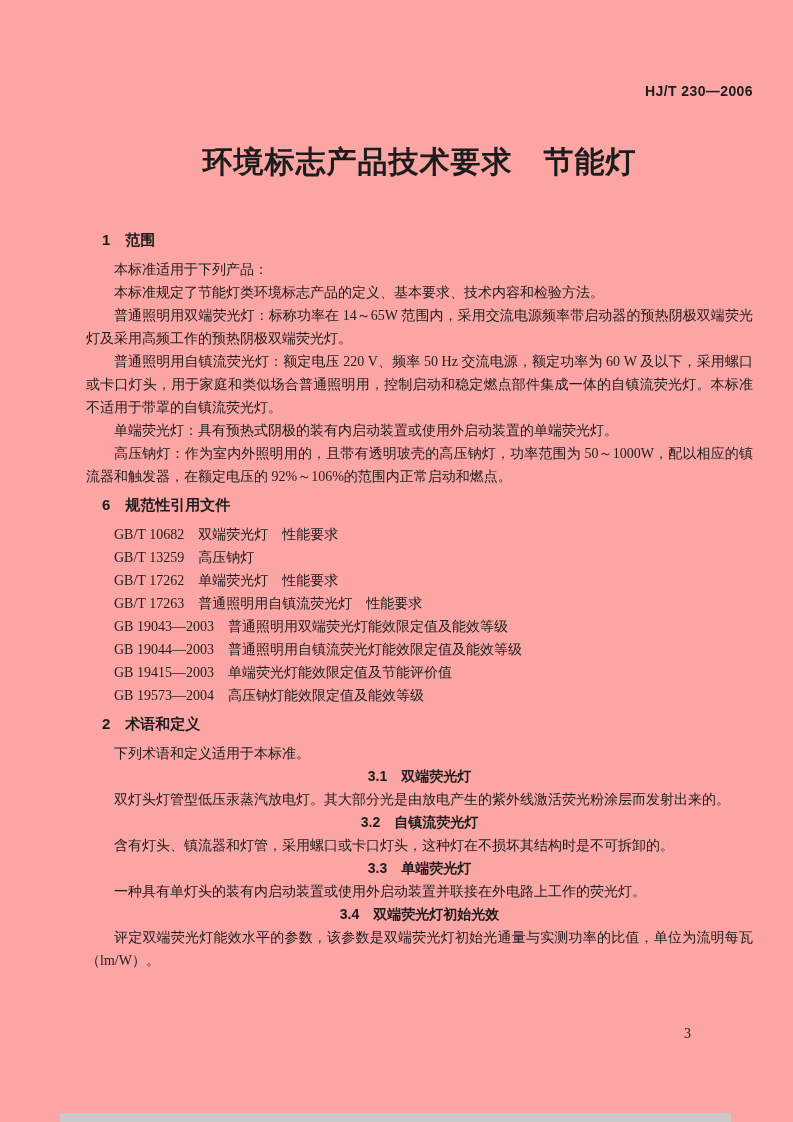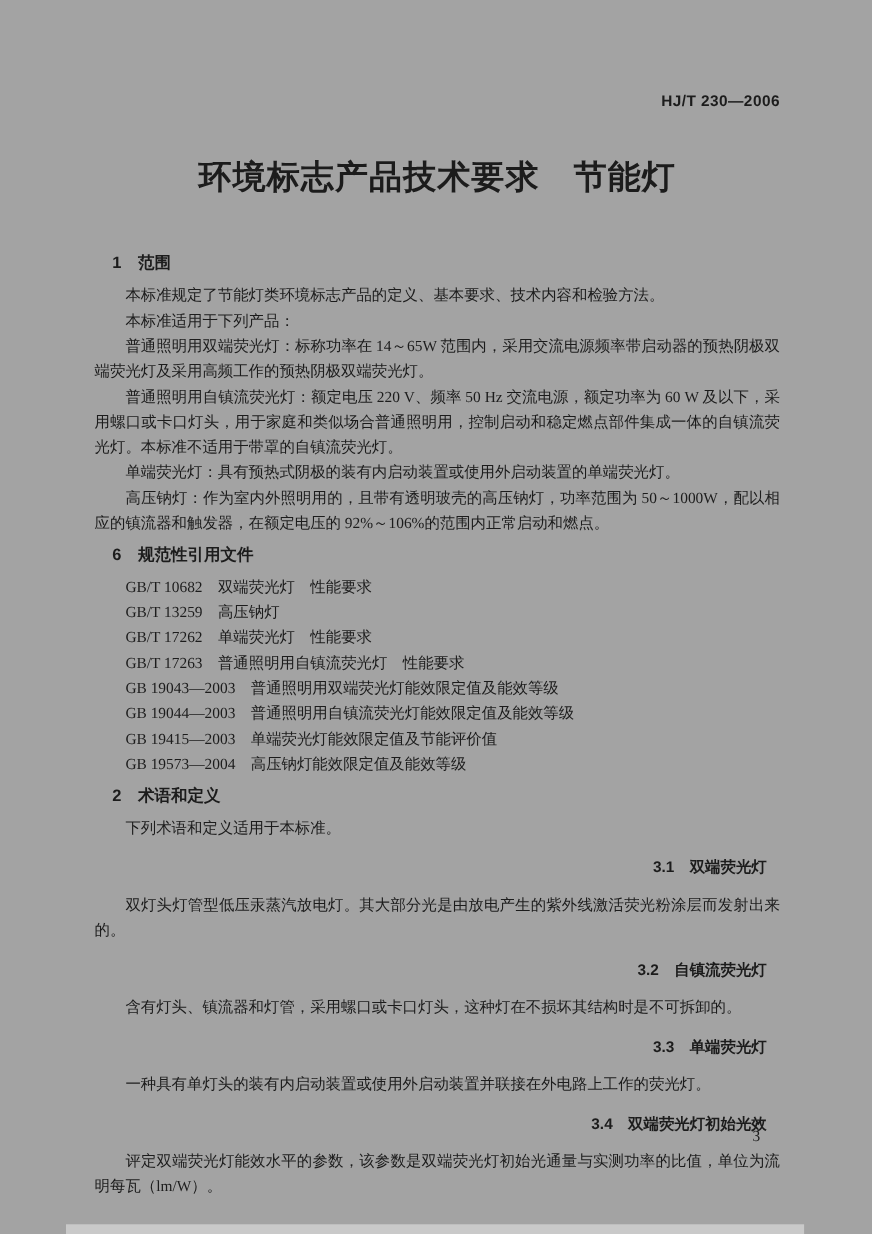--- a/index.html
+++ b/index.html
@@ -3,26 +3,26 @@
 <meta charset="utf-8">
 <style>
   html, body { margin: 0; padding: 0; }
   body { background: #ffffff; }
 
   .page {
     position: relative;
     width: 793px;
     height: 1122px;
     margin: 0 auto;
-    background: #a3a3a3;
+    background: #fca5a5;
     color: #1c1c1c;
     font-family: "Liberation Serif", "DejaVu Serif", serif;
     overflow: hidden;
     box-sizing: border-box;
-    padding: 83px 84px 0 86px;
+    padding: 83px 40px 0 86px;
   }
 
   .doc-header {
     text-align: right;
     font-family: "Liberation Sans", "DejaVu Sans", sans-serif;
     font-weight: bold;
     font-size: 14px;
     line-height: 16px;
     letter-spacing: 0.4px;
   }
@@ -52,22 +52,22 @@
     margin: 6px 0 8px 16px;
     text-align: left;
   }
   .sec-h.first { margin-top: 0; }
 
   .sub-h {
     font-family: "Liberation Sans", "DejaVu Sans", sans-serif;
     font-weight: bold;
     font-size: 14px;
     line-height: 23px;
-    margin: 12px;
-    text-align: right;
+    margin: 0;
+    text-align: center;
   }
 
   .para {
     margin: 0;
     text-indent: 2em;
   }
 
   .ref {
     margin: 0 0 0 2em;
     text-indent: 0;
@@ -97,22 +97,22 @@
 
   <div class="doc-header">
     <span>HJ/T 230—2006</span>
   </div>
 
   <h1 class="doc-title">环境标志产品技术要求　节能灯</h1>
 
   <div class="body-content">
 
     <h2 class="sec-h first">1　范围</h2>
+    <p class="para">本标准适用于下列产品：</p>
     <p class="para">本标准规定了节能灯类环境标志产品的定义、基本要求、技术内容和检验方法。</p>
-    <p class="para">本标准适用于下列产品：</p>
     <p class="para">普通照明用双端荧光灯：标称功率在 14～65W 范围内，采用交流电源频率带启动器的预热阴极双端荧光灯及采用高频工作的预热阴极双端荧光灯。</p>
     <p class="para">普通照明用自镇流荧光灯：额定电压 220 V、频率 50 Hz 交流电源，额定功率为 60 W 及以下，采用螺口或卡口灯头，用于家庭和类似场合普通照明用，控制启动和稳定燃点部件集成一体的自镇流荧光灯。本标准不适用于带罩的自镇流荧光灯。</p>
     <p class="para">单端荧光灯：具有预热式阴极的装有内启动装置或使用外启动装置的单端荧光灯。</p>
     <p class="para">高压钠灯：作为室内外照明用的，且带有透明玻壳的高压钠灯，功率范围为 50～1000W，配以相应的镇流器和触发器，在额定电压的 92%～106%的范围内正常启动和燃点。</p>
 
     <h2 class="sec-h">6　规范性引用文件</h2>
     <p class="ref">GB/T 10682　双端荧光灯　性能要求</p>
     <p class="ref">GB/T 13259　高压钠灯</p>
     <p class="ref">GB/T 17262　单端荧光灯　性能要求</p>
     <p class="ref">GB/T 17263　普通照明用自镇流荧光灯　性能要求</p>

